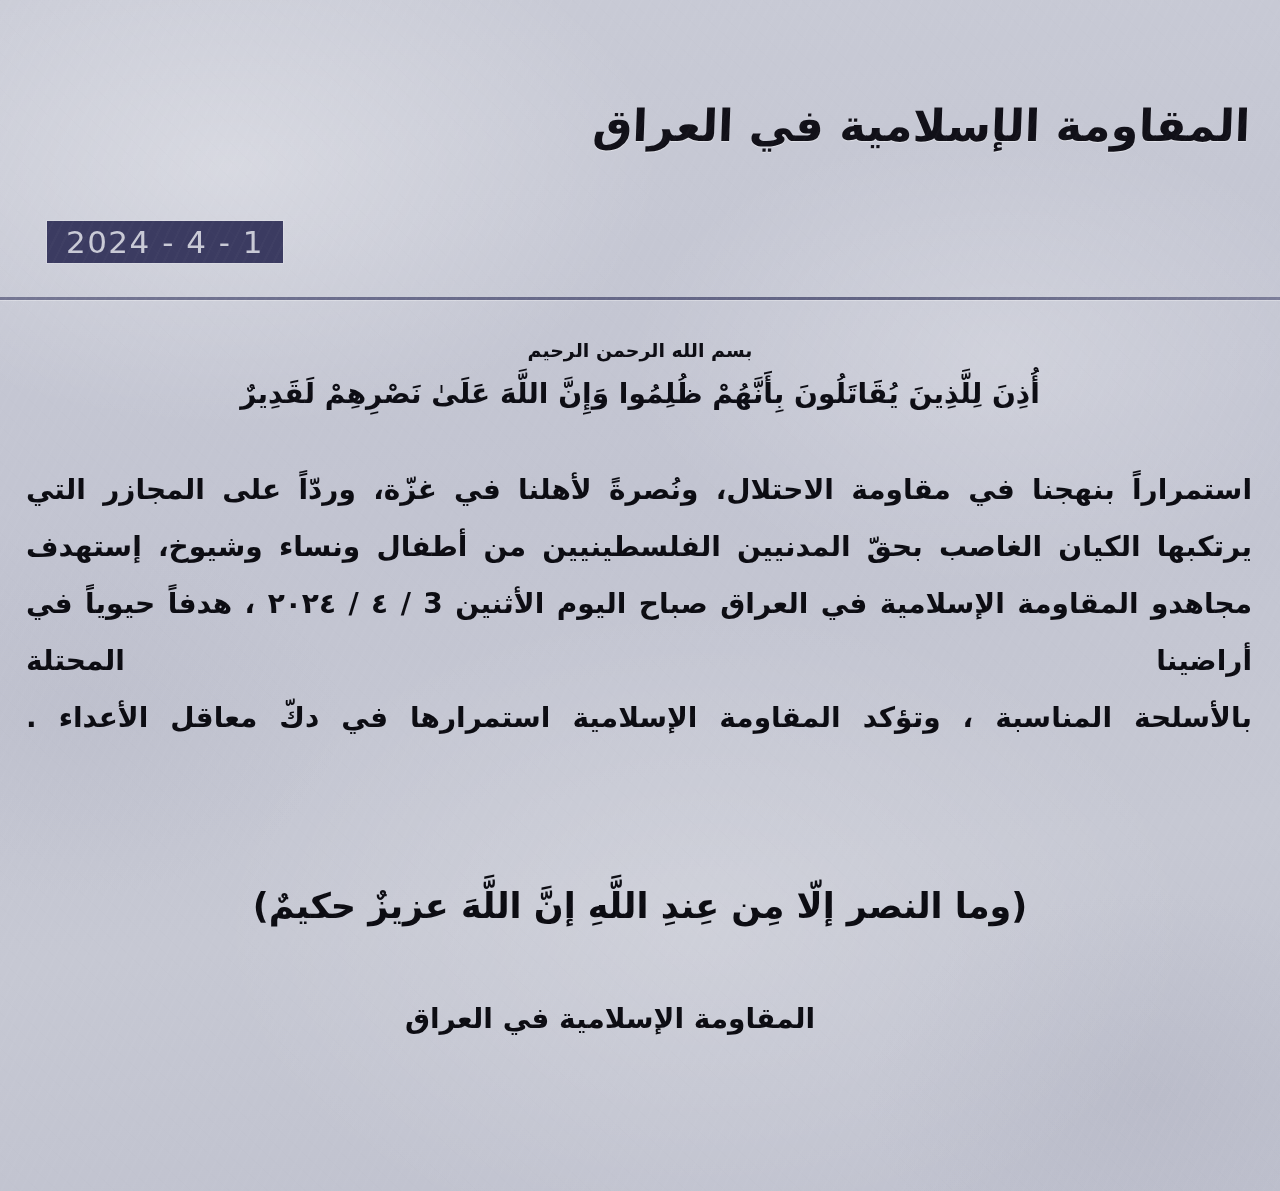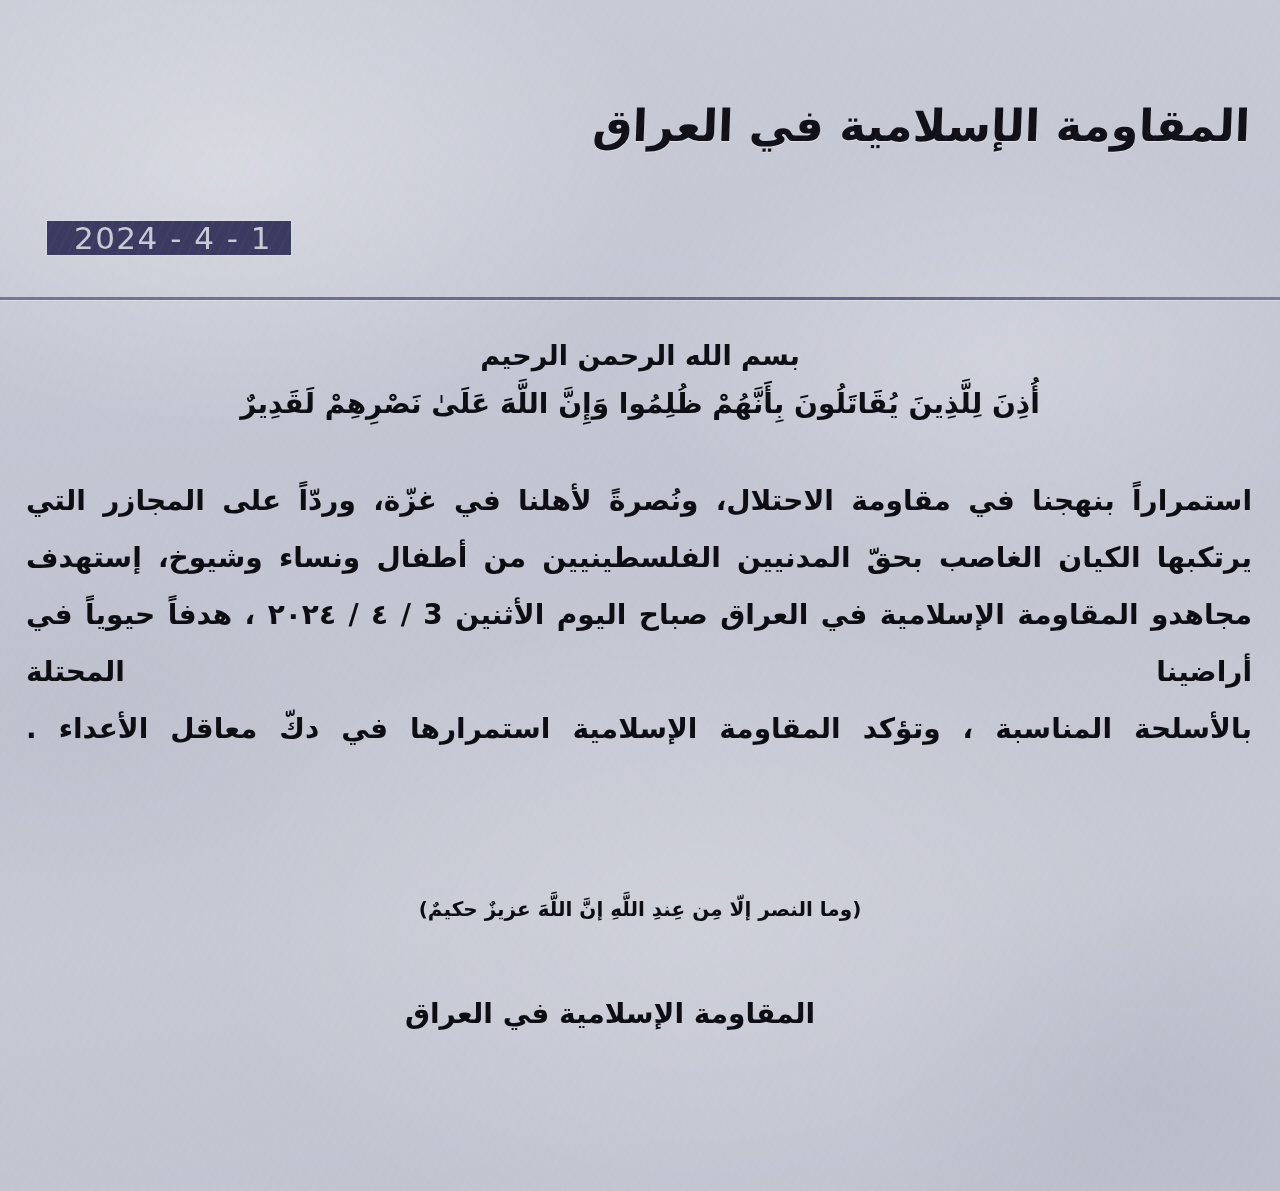--- a/index.html
+++ b/index.html
@@ -65,33 +65,32 @@
     white-space: nowrap;
     text-shadow: 0 1px 1px rgba(255,255,255,0.45);
     transform: scaleX(1.02) skewX(-2deg);
   }
 
   .date-badge {
     position: absolute;
     left: 47px;
     top: 221px;
     width: 236px;
-    height: 34px;
+    height: 42px;
     background: #3b3b61;
     color: #c9cad6;
     display: flex;
     align-items: center;
     justify-content: center;
     direction: ltr;
     font-size: 31px;
     font-weight: 400;
     letter-spacing: 1.5px;
     font-family: "DejaVu Sans", "Liberation Sans", sans-serif;
     box-shadow: 0 0 0 1px rgba(255,255,255,0.18);
-    padding-left: 8px;
   }
 
   .divider {
     position: absolute;
     left: 0;
     right: 0;
     top: 297px;
     height: 3px;
     background: linear-gradient(90deg,
         rgba(88,90,124,0.75) 0%,
@@ -107,21 +106,21 @@
     padding: 0;
   }
 
   .basmala-block {
     margin-top: 40px;
     text-align: center;
     direction: rtl;
     color: #0d0d14;
   }
   .basmala {
-    font-size: 27px;
+    font-size: 19px;
     font-weight: 700;
     line-height: 1.35;
     font-family: "DejaVu Sans", "Liberation Sans", sans-serif;
   }
   .verse-top {
     margin-top: 10px;
     font-size: 28px;
     font-weight: 700;
     line-height: 1.4;
     font-family: "DejaVu Sans", "Liberation Sans", sans-serif;
@@ -142,21 +141,21 @@
   .statement .last-line {
     display: block;
     text-align-last: justify;
   }
 
   .verse-bottom {
     margin-top: 140px;
     text-align: center;
     direction: rtl;
     color: #0c0c12;
-    font-size: 20px;
+    font-size: 35px;
     font-weight: 700;
     font-family: "DejaVu Sans", "Liberation Sans", sans-serif;
   }
 
   .signature {
     margin-top: 62px;
     direction: rtl;
     color: #0c0c12;
     font-size: 28px;
     font-weight: 700;

